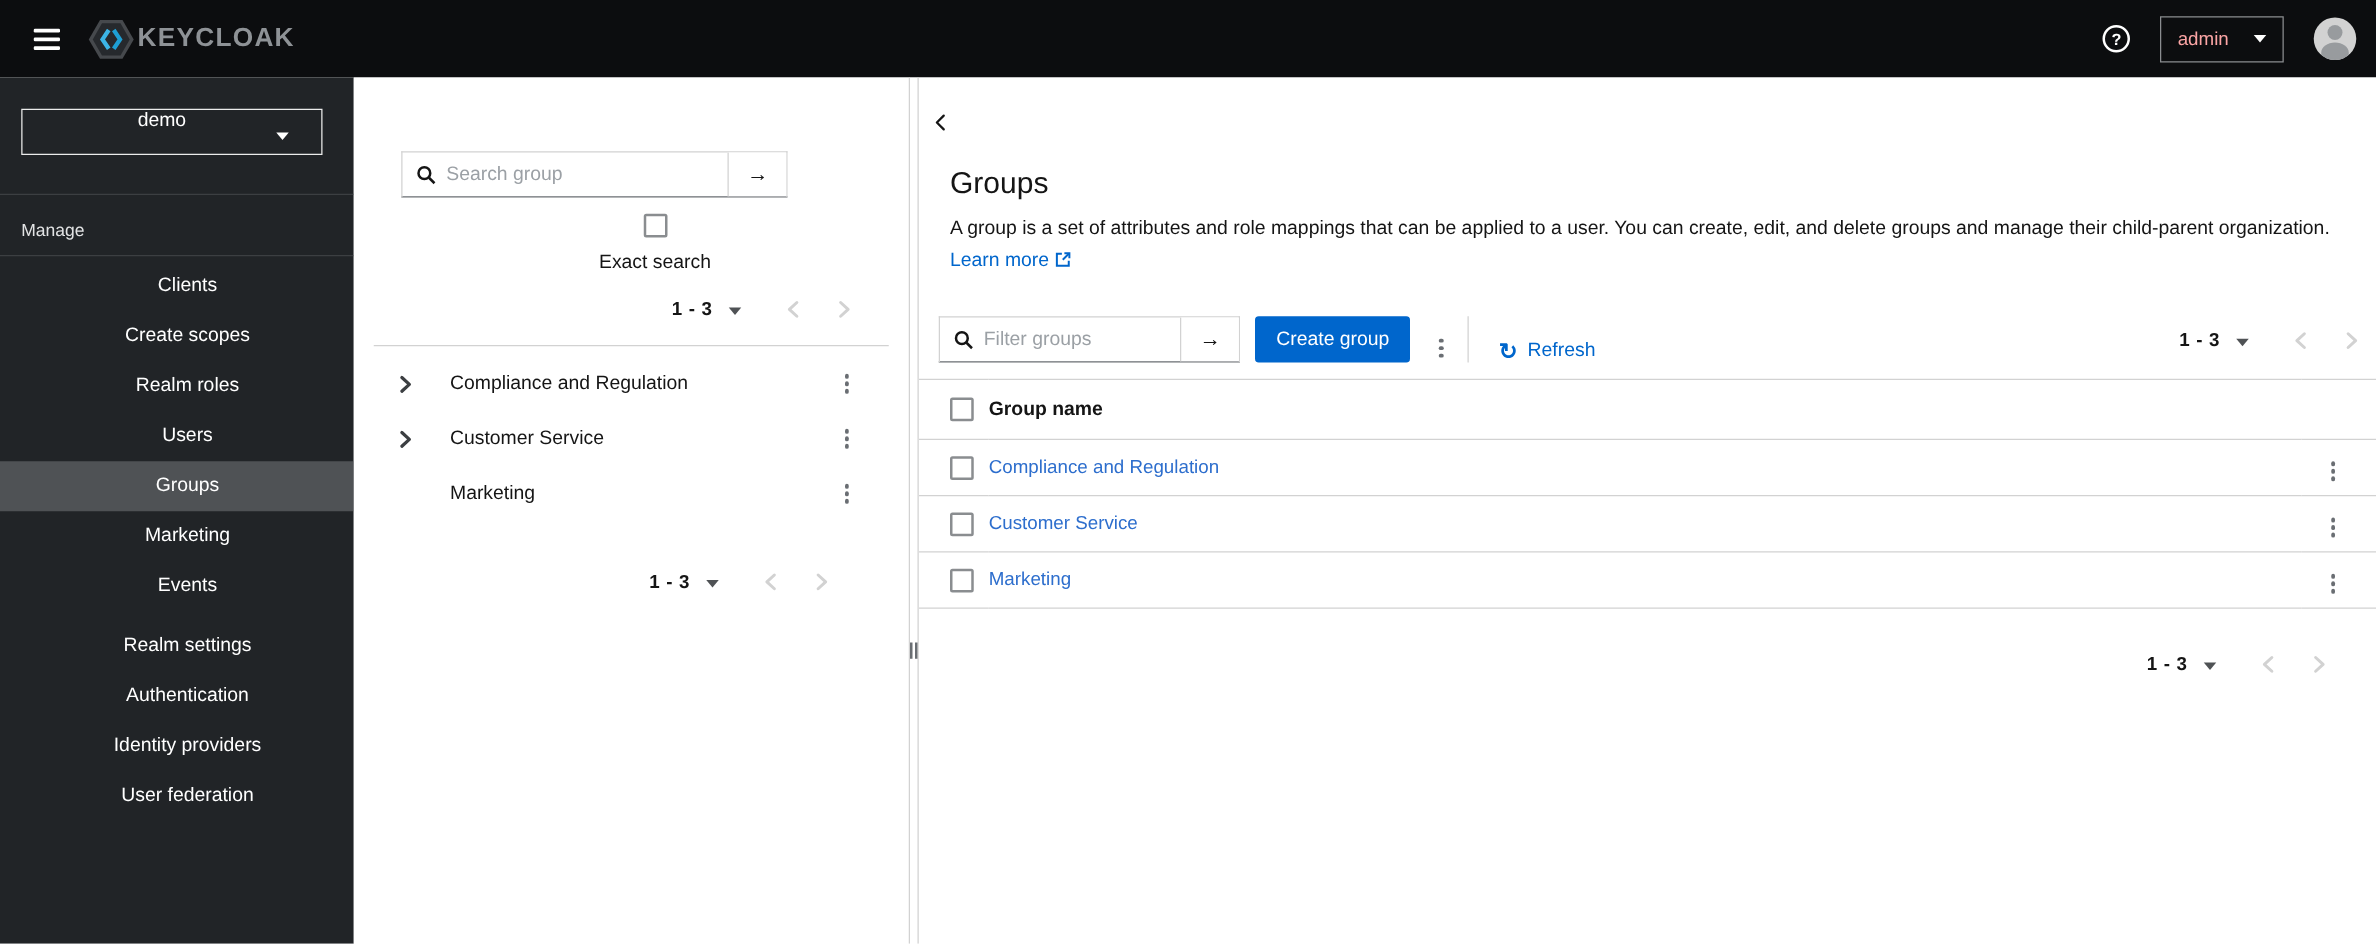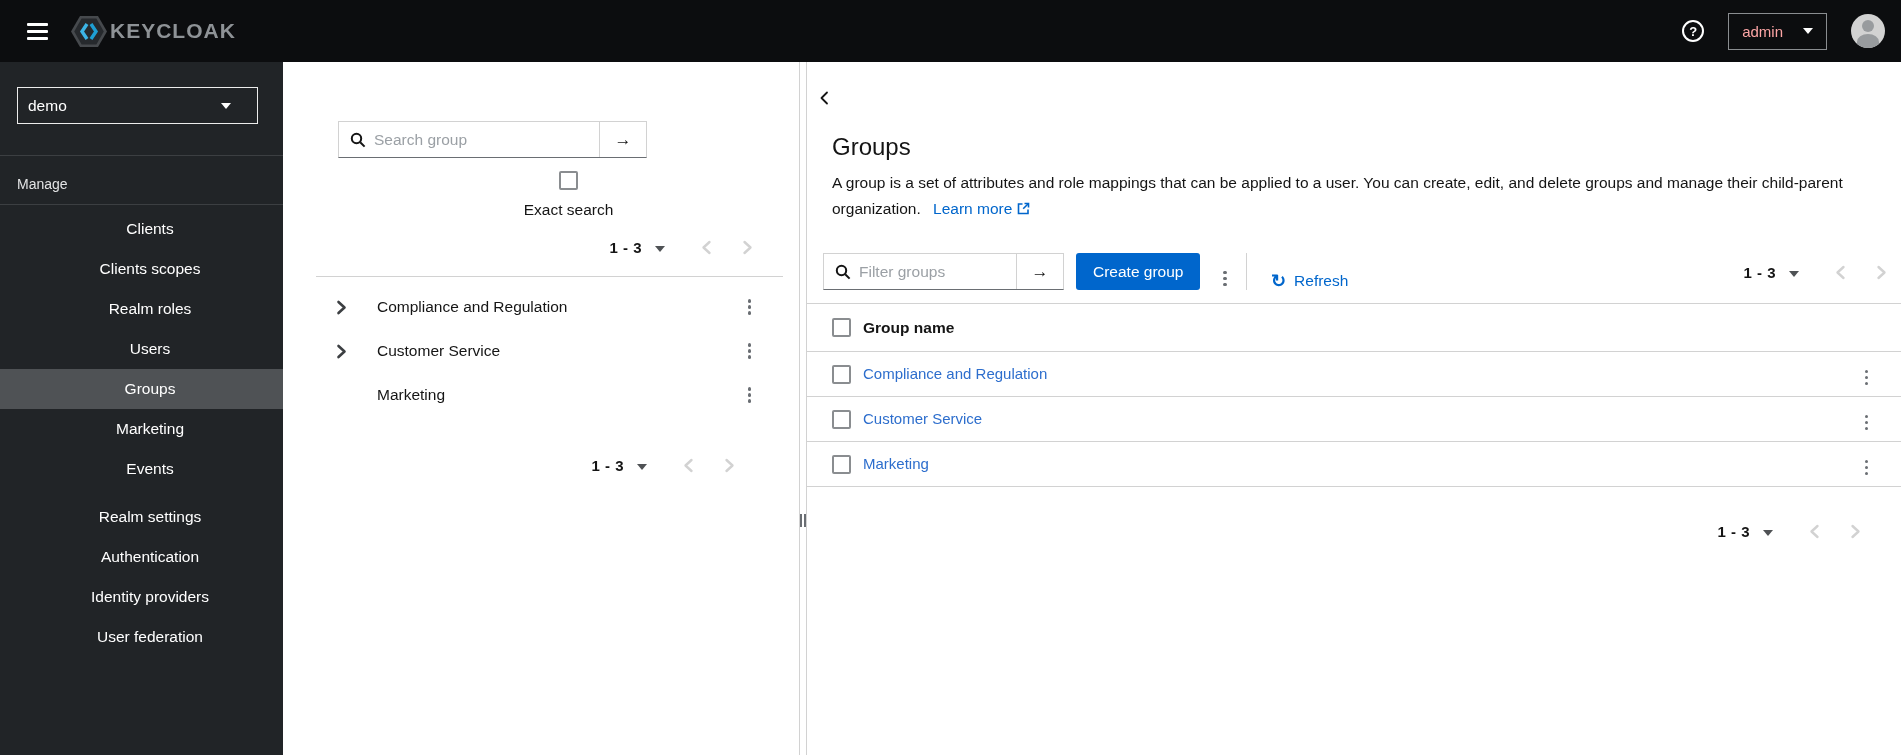--- a/index.html
+++ b/index.html
@@ -25,21 +25,21 @@
   .avatar .head { position:absolute; top:6px; left:11px; width:12px; height:12px; border-radius:50%; background:#989b9e; }
   .avatar .body { position:absolute; top:20px; left:6px; width:22px; height:16px; border-radius:50% 50% 0 0; background:#989b9e; }
 
   
   .layout { display:flex; height:693px; }
 
   
   .sidebar { width:283px; background:#212427; color:#fff; flex:none; }
   .realm-block { height:94px; padding:25px 25px 0 17px; border-bottom:1px solid #3c3f42; }
   .realm-select { width:241px; height:37px; border:1px solid #ececec; display:flex; align-items:center;
-    padding:0 26px 0 10px; color:#fff; font-size:15.5px; }
+    padding:0 26px 0 10px; color:#fff; font-size:15.5px;flex-direction:column; }
   .realm-select .caret { margin-left:auto; }
   .section-head { border-bottom:1px solid #3c3f42; padding:20px 0 12px 17px; font-size:14px; color:#e2e3e4; }
   .section-head.configure { padding-top:42px; padding-bottom:14px; }
   .nav-list { list-style:none; padding-top:4px; }
   .nav-list li { height:40px; line-height:40px; padding-left:17px; font-size:15.5px; color:#fff; cursor:pointer;text-align:center; }
   .nav-list li.active { background:#4f5255; }
   .nav-list.second { padding-top:8px; }
 
   
   .input-group { display:flex; align-items:center; background:#fff; border:1px solid #d2d2d2;
@@ -55,21 +55,21 @@
   .kebab { display:inline-flex; flex-direction:column; gap:2.5px; padding:4px 6px; }
   .kebab i { width:3.5px; height:3.5px; border-radius:50%; background:#6a6e73; display:block; }
   .pagination { display:flex; align-items:center; justify-content:flex-end; height:36px; }
   .pag-range { font-weight:700; font-size:15px; letter-spacing:0.5px; }
   .pag-caret { margin-left:11px; padding:2px; }
   .pag-nav { color:#d2d2d2; display:flex; align-items:center; }
   .pag-prev { margin-left:34px; }
   .pag-next { margin-left:30px; }
 
   
-  .tree-panel { width:500px; flex:none; background:#fff; border-right:1px solid #d2d2d2;margin-left:17px; }
+  .tree-panel { width:445px; flex:none; background:#fff; border-right:1px solid #d2d2d2; }
   .tp-search { margin:59px 0 0 38px; width:309px; }
   .exact-row { margin:13px 0 0 38px; display:flex; align-items:center; gap:11px; font-size:15.5px;flex-direction:column; }
   .tp-pag-top { margin-top:10px; padding-right:46px; }
   .tp-divider { margin:11px 16px 0; height:1px; background:#d2d2d2; }
   .tree { list-style:none; margin-top:8px; }
   .tree-row { height:44px; display:flex; align-items:center; padding:0 42px 0 36px; }
   .expander { width:24px; display:flex; align-items:center; justify-content:flex-start; color:#3c3f42; }
   .expander.placeholder { visibility:hidden; }
   .tree-label { margin-left:17px; font-size:15.5px; color:#151515; cursor:pointer; }
   .tree-row .kebab { margin-left:auto; }
@@ -150,21 +150,21 @@
       <button class="realm-select">
         <span>demo</span>
         <span class="caret"></span>
       </button>
     </div>
     <div class="section-head">
       <span>Manage</span>
     </div>
     <ul class="nav-list">
       <li>Clients</li>
-      <li>Clients scopes</li>
+      <li>Create scopes</li>
       <li>Realm roles</li>
       <li>Users</li>
       <li class="active">Groups</li>
       <li>Marketing</li>
       <li>Events</li>
     </ul>
     <ul class="nav-list second">
       <li>Realm settings</li>
       <li>Authentication</li>
       <li>Identity providers</li>

